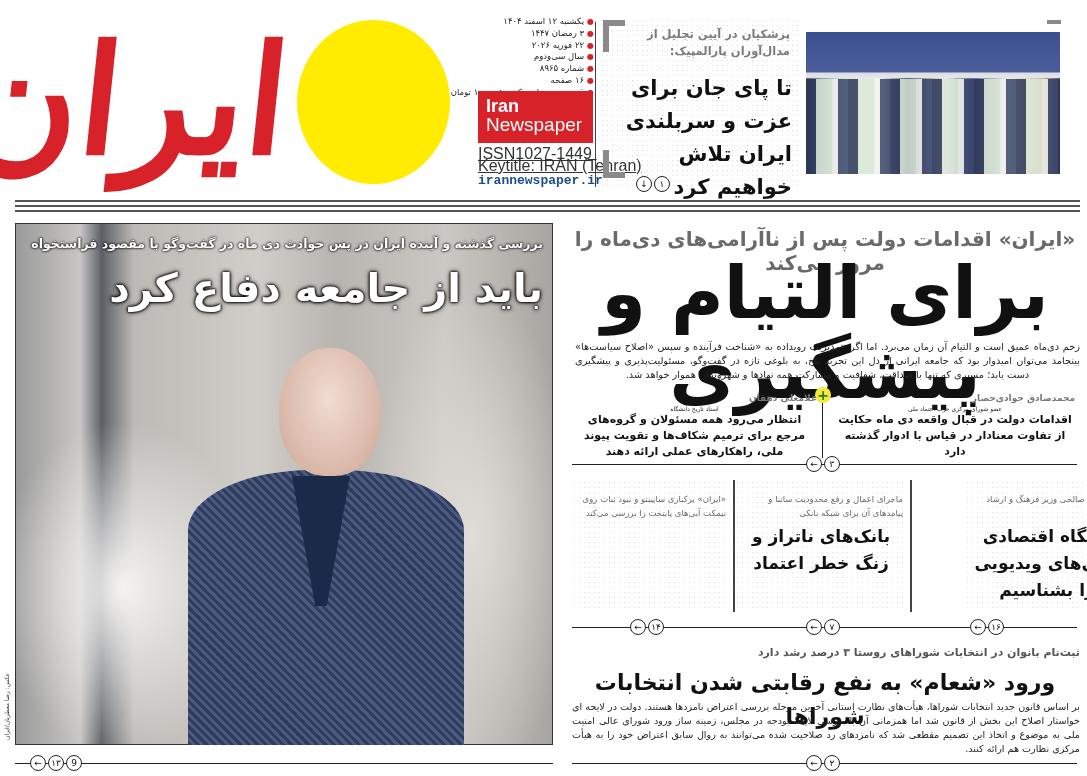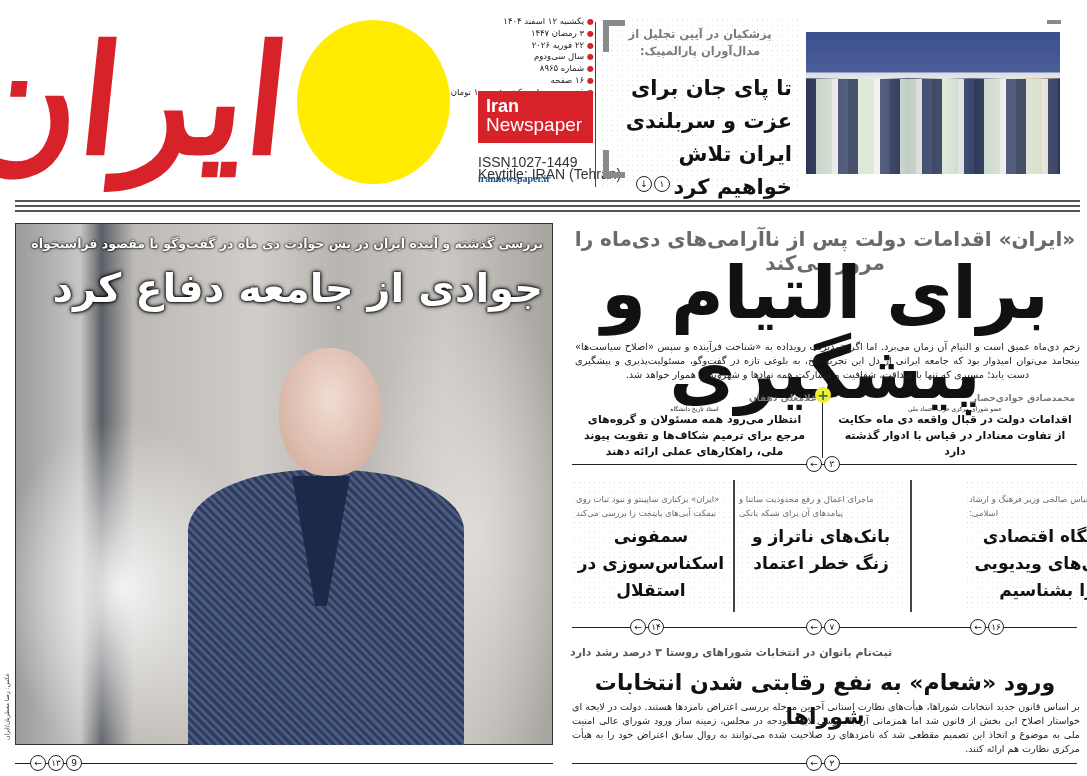--- a/index.html
+++ b/index.html
@@ -26,34 +26,34 @@
   .meta-item .dot { color: #d7222a; font-size: 8px; margin-left: 3px; }
 
   .brand-box {
     left: 478px; top: 91px; width: 115px; height: 52px;
     background: #d7222a; color: #fff; padding: 6px 0 0 8px;
     font-family: "Liberation Sans", sans-serif;
   }
   .brand-box .b1 { font-size: 18px; font-weight: bold; line-height: 18px; }
   .brand-box .b2 { font-size: 19px; line-height: 20px; }
 
-  .issn { left: 478px; top: 156px; font-family: "Liberation Sans", sans-serif; font-size: 14px; color: #333; line-height: 12px; }
-  .site { left: 478px; top: 173px; font-family: Liberation Serif, serif; font-size: 10px; font-weight: bold; color: #1b4f8c; }
+  .issn { left: 478px; top: 148px; font-family: "Liberation Sans", sans-serif; font-size: 16px; color: #333; line-height: 12px; text-decoration: underline; }
+  .site { left: 478px; top: 173px; font-family: Liberation Mono, monospace; font-size: 13px; font-weight: bold; color: #1b4f8c; }
 
   .vline-top { left: 595px; top: 22px; width: 1px; height: 165px; background: #444; }
 
   
   .teaser-bg {
     left: 600px; top: 18px; width: 200px; height: 172px;
     background-image: radial-gradient(#dcdcdc 0.8px, transparent 0.9px);
     background-size: 5px 5px;
   }
   .bracket-tl { left: 603px; top: 20px; width: 22px; height: 32px; border-left: 6px solid #8a8a8a; border-top: 6px solid #8a8a8a; }
   .bracket-bl { left: 603px; top: 150px; width: 22px; height: 28px; border-left: 6px solid #8a8a8a; border-bottom: 6px solid #8a8a8a; }
-  .teaser-kicker { left: 610px; top: 26px; width: 180px; font-size: 11.5px; line-height: 17px; color: #7c7c7c; font-weight: bold; text-align: center; direction: rtl; }
+  .teaser-kicker { left: 610px; top: 26px; width: 180px; font-size: 11.5px; line-height: 17px; color: #7c7c7c; font-weight: bold; text-align: right; direction: rtl; }
   .teaser-title { left: 610px; top: 72px; width: 182px; font-size: 21px; line-height: 33px; font-weight: bold; color: #111; text-align: right; direction: rtl; }
 
   .photo-top {
     left: 806px; top: 32px; width: 254px; height: 142px;
     background:
       linear-gradient(180deg, #3c4f8e 0%, #4b5e9a 28%, #d9dde6 29%, #e6e6e6 32%, transparent 33%),
       linear-gradient(90deg, #2d3a5c 0%, #d8e8d6 15%, #f0f0f0 30%, #2b3556 40%, #e8efe4 55%, #38456b 65%, #e9f1e6 80%, #c9b58f 92%, #2a3454 100%);
   }
   .photo-top-tab { left: 1047px; top: 20px; width: 14px; height: 4px; background: #8a8a8a; }
   .photo-top .people {
@@ -118,29 +118,29 @@
   .row-rule-1 { left: 572px; top: 464px; width: 505px; height: 1px; background: #222; }
   .nav-1 { left: 806px; top: 456px; }
 
   
   .box { top: 480px; height: 132px; background-image: radial-gradient(#e1e1e1 0.8px, transparent 0.9px); background-size: 5px 5px; }
   .box-1 { left: 965px; width: 164px; }
   .box-2 { left: 735px; width: 172px; }
   .box-3 { left: 572px; width: 158px; }
   .box-sep-1 { left: 910px; top: 480px; width: 2px; height: 132px; background: #444; }
   .box-sep-2 { left: 733px; top: 480px; width: 2px; height: 132px; background: #444; }
-  .box-kicker { position: absolute; top: 12px; left: 4px; right: 4px; font-size: 8.5px; line-height: 14px; color: #6a6a6a; text-align: left; direction: rtl; }
+  .box-kicker { position: absolute; top: 12px; left: 4px; right: 4px; font-size: 8.5px; line-height: 14px; color: #6a6a6a; text-align: right; direction: rtl; }
   .box-title { position: absolute; top: 43px; left: 2px; right: 2px; font-size: 17px; font-weight: bold; line-height: 27px; color: #111; text-align: center; direction: rtl; }
 
   .row-rule-2 { left: 572px; top: 627px; width: 505px; height: 1px; background: #222; }
   .nav-2a { left: 970px; top: 619px; }
   .nav-2b { left: 806px; top: 619px; }
   .nav-2c { left: 630px; top: 619px; }
 
-  .bottom-kicker { left: 570px; top: 646px; width: 510px; font-size: 11px; color: #555; font-weight: bold; text-align: left; direction: rtl; }
+  .bottom-kicker { left: 570px; top: 646px; width: 510px; font-size: 11px; color: #555; font-weight: bold; text-align: right; direction: rtl; }
   .bottom-title { left: 570px; top: 666px; width: 510px; font-size: 22px; font-weight: bold; text-align: center; direction: rtl; line-height: 34px; }
   .bottom-lead { left: 572px; top: 700px; width: 508px; font-size: 9.6px; line-height: 14px; color: #222; text-align: justify; direction: rtl; }
 
   .row-rule-3 { left: 572px; top: 763px; width: 505px; height: 1px; background: #222; }
   .nav-3 { left: 806px; top: 755px; }
 </style>
 </head>
 <body>
 
 <div class="abs logo">ایران</div>
@@ -183,21 +183,21 @@
 
 <div class="abs rule1"></div>
 <div class="abs rule2"></div>
 <div class="abs rule3"></div>
 
 <div class="abs feature-photo"></div>
 <div class="abs man-body"></div>
 <div class="abs man-shirt"></div>
 <div class="abs man-head"></div>
 <div class="abs feature-kicker">بررسی گذشته و آینده ایران در پس حوادث دی ماه در گفت‌وگو با مقصود فراستخواه</div>
-<div class="abs feature-title">جوادی از جامعه دفاع کرد</div>
+<div class="abs feature-title">باید از جامعه دفاع کرد</div>
 <div class="abs photo-credit">عکس: رضا معطریان/ایران</div>
 <div class="abs left-bottom-rule"></div>
 <div class="abs nav left-bottom-nav">
   <div class="circ">←</div>
   <div class="circ">۱۳</div>
   <div class="circ">9</div>
 </div>
 
 <div class="abs main-kicker">«ایران» اقدامات دولت پس از ناآرامی‌های دی‌ماه را مرور می‌کند</div>
 <div class="abs main-title">برای التیام و پیشگیری</div>
@@ -228,21 +228,20 @@
   <div class="box-title">جایگاه اقتصادی بازی‌های ویدیویی را بشناسیم</div>
 </div>
 <div class="abs box-sep-1"></div>
 <div class="abs box box-2">
   <div class="box-kicker">ماجرای اعمال و رفع محدودیت ساتنا و پیامدهای آن برای شبکه بانکی</div>
   <div class="box-title">بانک‌های ناتراز و زنگ خطر اعتماد</div>
 </div>
 <div class="abs box-sep-2"></div>
 <div class="abs box box-3">
   <div class="box-kicker">«ایران» برکناری ساپینتو و نبود ثبات روی نیمکت آبی‌های پایتخت را بررسی می‌کند</div>
-  <div class="box-title">سمفونی اسکناس‌سوزی در استقلال</div>
 </div>
 
 <div class="abs row-rule-2"></div>
 <div class="abs nav nav-2a">
   <div class="circ">←</div>
   <div class="circ">۱۶</div>
 </div>
 <div class="abs nav nav-2b">
   <div class="circ">←</div>
   <div class="circ">۷</div>

